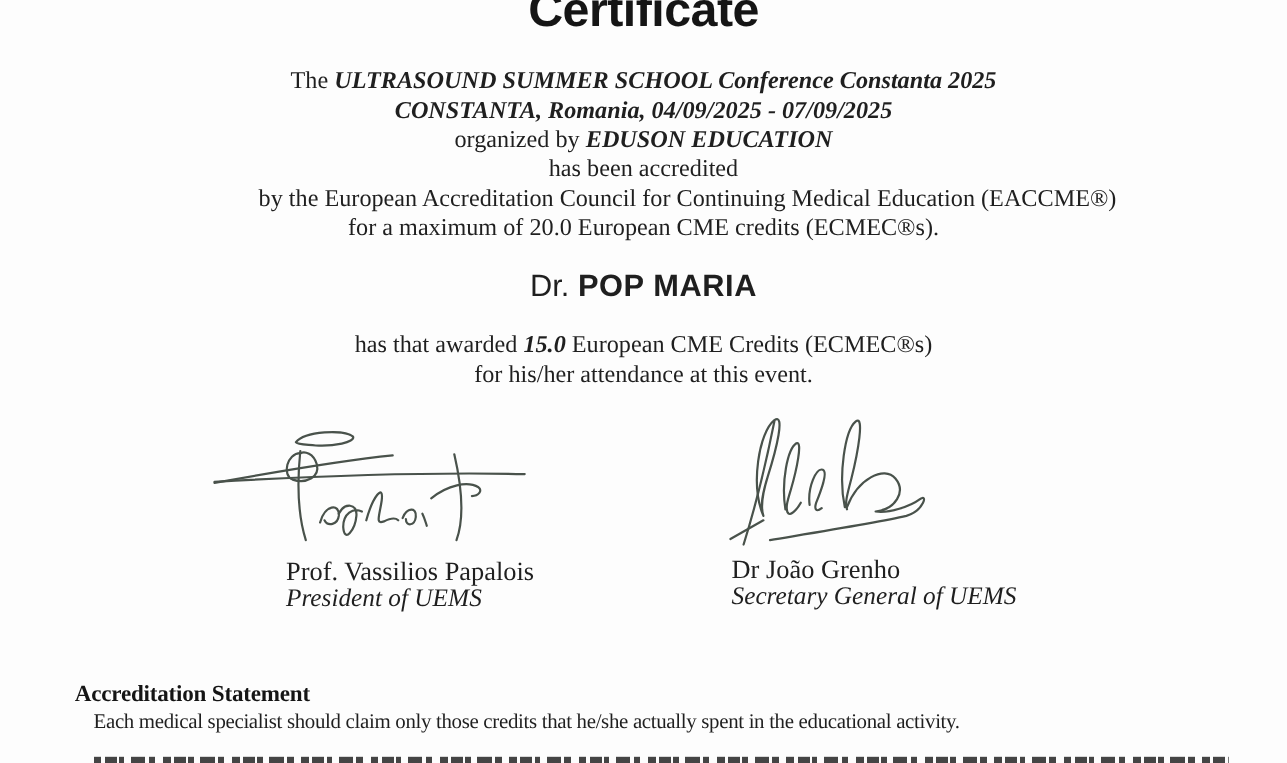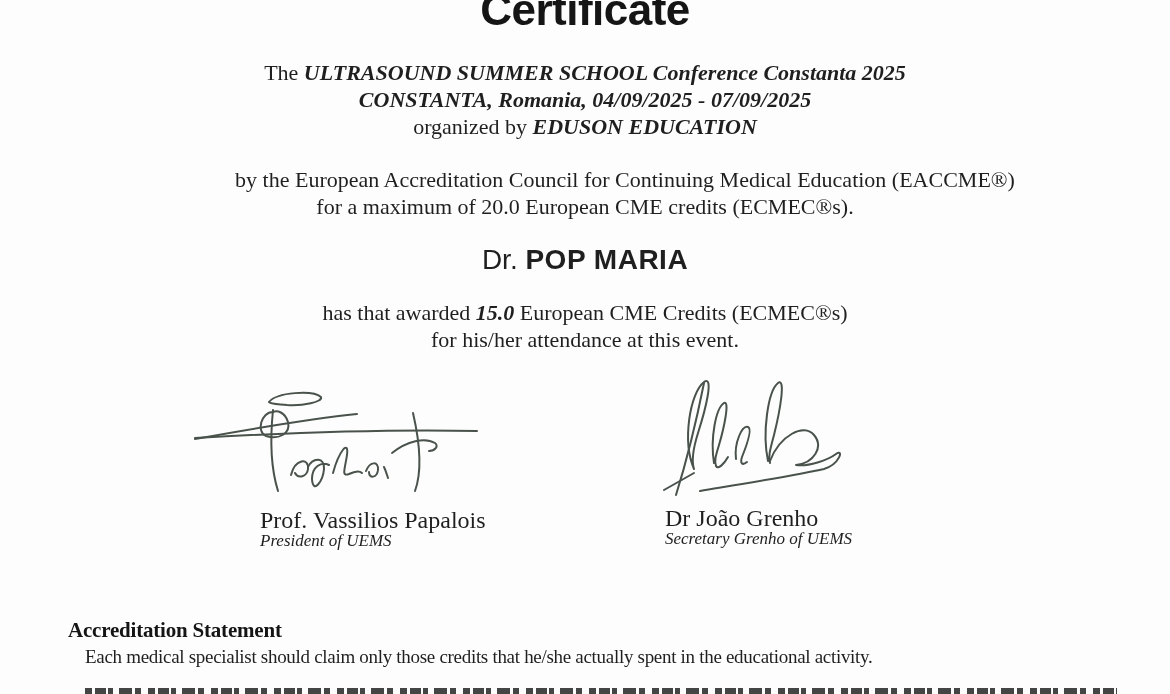--- a/index.html
+++ b/index.html
@@ -26,21 +26,21 @@
   }
   .serif-line{font-size:22px;line-height:1;}
   .em{font-weight:700;font-style:italic;}
   .recipient-line{
     font-family:"Liberation Sans", sans-serif;
     font-size:28px;line-height:1;
   }
   .recipient-name{font-weight:700;letter-spacing:0.5px;}
   .sig-svg{position:absolute;}
   .sig-name{position:absolute;font-size:24px;line-height:1;white-space:nowrap;}
-  .sig-role{position:absolute;font-size:17px;font-style:italic;line-height:1;white-space:nowrap;}
+  .sig-role{position:absolute;font-size:23px;font-style:italic;line-height:1;white-space:nowrap;}
   .accred-heading{
     position:absolute;font-weight:700;font-size:21px;
     letter-spacing:-0.2px;line-height:1;white-space:nowrap;color:#151515;
   }
   .accred-text{
     position:absolute;font-size:19px;letter-spacing:-0.3px;
     line-height:1;white-space:nowrap;
   }
   .cutoff-strip{
     position:absolute;
@@ -65,20 +65,21 @@
   <div class="center-line serif-line" style="top:62px;">
     <span>The </span><span class="em">ULTRASOUND SUMMER SCHOOL Conference Constanta 2025</span>
   </div>
 
   <div class="center-line serif-line em" style="top:89px;">CONSTANTA, Romania, 04/09/2025 - 07/09/2025</div>
 
   <div class="center-line serif-line" style="top:116px;">
     <span>organized by </span><span class="em">EDUSON EDUCATION</span>
   </div>
 
+  <div class="center-line serif-line" style="top:142px;">has been accredited</div>
 
   <div class="center-line serif-line" style="top:169px;padding-left:40px;">by the European Accreditation Council for Continuing Medical Education (EACCME®)</div>
 
   <div class="center-line serif-line" style="top:196px;">for a maximum of 20.0 European CME credits (ECMEC®s).</div>
 
   <div class="center-line recipient-line" style="top:246px;">
     <span>Dr. </span><span class="recipient-name">POP MARIA</span>
   </div>
 
   <div class="center-line serif-line" style="top:302px;">
@@ -109,20 +110,20 @@
     <path d="M66,100 C62,75 68,45 76,40 C82,37 76,65 71,82 C68,92 66,98 68,103 C70,107 76,101 80,94"></path>
     <path d="M88,96 C86,80 94,62 100,64 C105,66 98,84 94,94 C92,100 94,103 99,99"></path>
     <path d="M120,98 C114,70 120,28 130,20 C138,14 132,48 126,72 C122,87 120,94 122,100"></path>
     <path d="M122,98 C132,72 156,60 166,72 C176,84 166,100 148,102 C160,104 180,97 188,91 C196,85 192,101 176,106 C150,112 100,120 52,128"></path>
   </svg>
 
   <div class="sig-name" style="left:260px;top:508px;">Prof. Vassilios Papalois</div>
   <div class="sig-role" style="left:260px;top:532px;">President of UEMS</div>
 
   <div class="sig-name" style="left:665px;top:506px;">Dr João Grenho</div>
-  <div class="sig-role" style="left:665px;top:530px;">Secretary Grenho of UEMS</div>
+  <div class="sig-role" style="left:665px;top:530px;">Secretary General of UEMS</div>
 
   <div class="accred-heading" style="left:68px;top:620px;">Accreditation Statement</div>
   <div class="accred-text" style="left:85px;top:647px;">Each medical specialist should claim only those credits that he/she actually spent in the educational activity.</div>
 
   <div class="cutoff-strip"></div>
 
 </div>
 
 </body></html>

